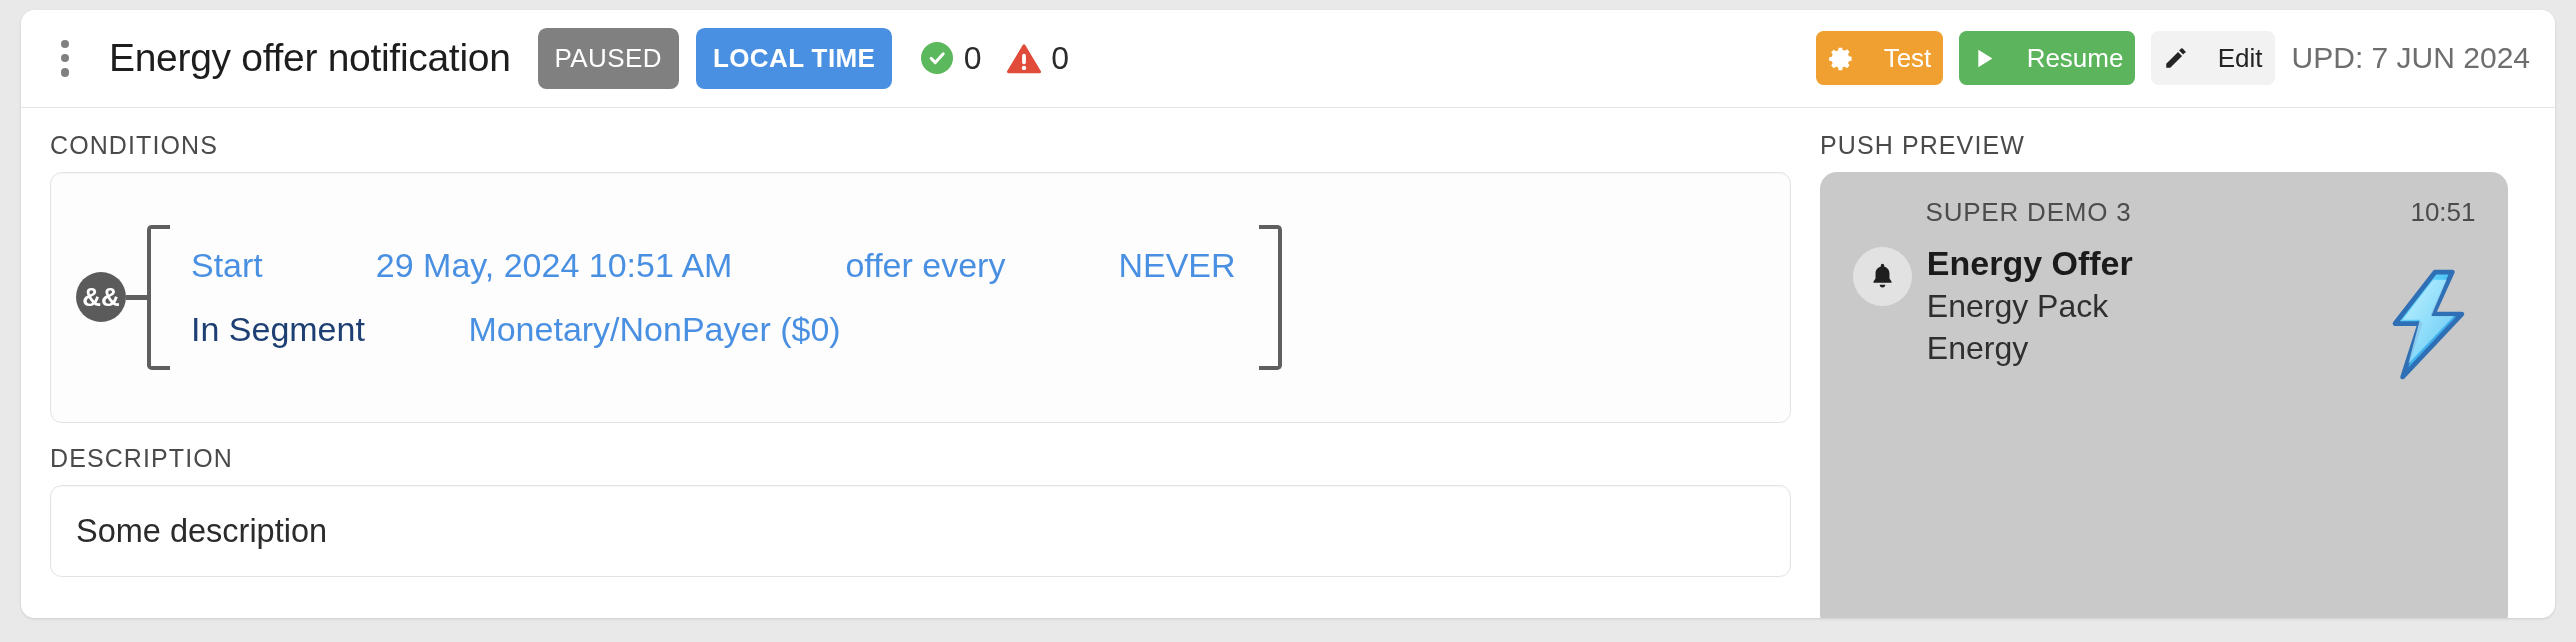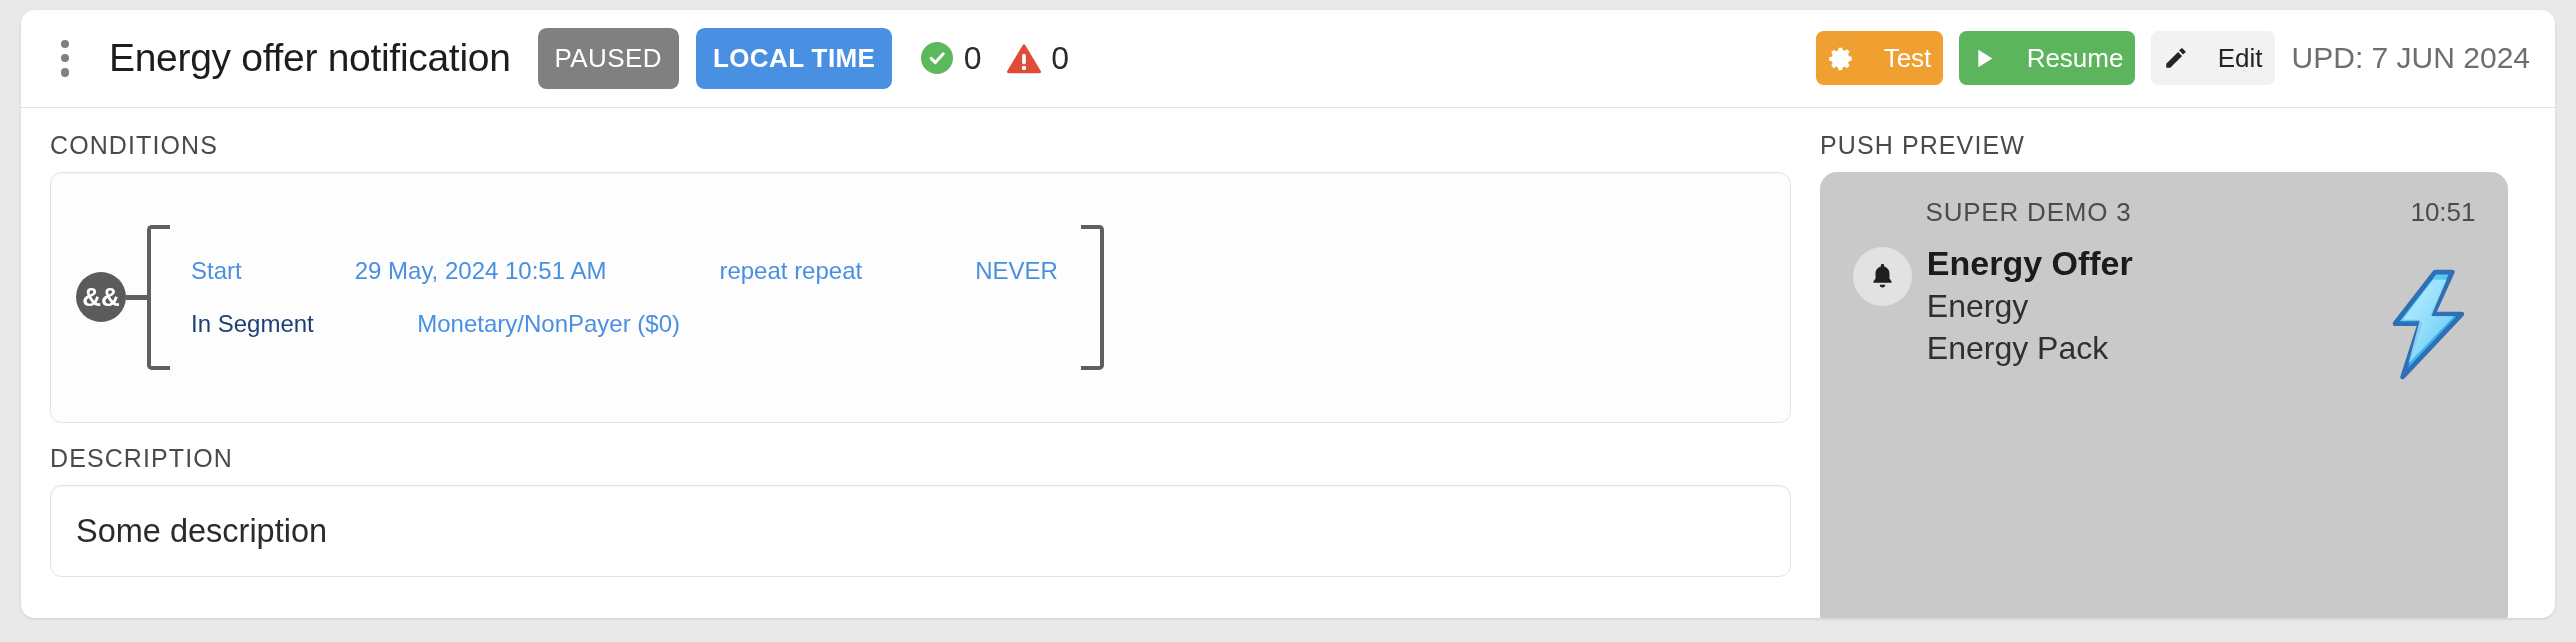--- a/index.html
+++ b/index.html
@@ -235,21 +235,21 @@
     flex-direction: column;
     justify-content: center;
     gap: 25px;
     padding: 0 23px 0 21px;
   }
 
   .cond-row {
     display: flex;
     align-items: baseline;
     white-space: nowrap;
-    font-size: 24px;
+    font-size: 34px;
     gap: 46px;
   }
   .tok { cursor: pointer; }
   .tok-blue  { color: #4a90e2; }
   .tok-navy  { color: #1e3f73; }
   .tok-sp    { display: inline-block; width: 21px; }
   .tok-sp-sm { display: inline-block; width: 11.5px; }
 
   .desc-panel {
     margin-top: 0;
@@ -409,21 +409,21 @@
             <div class="op-badge">&amp;&amp;</div>
             <div class="op-connector"></div>
             <div class="bracket-left"></div>
             <div class="cond-rows">
 
               <div class="cond-row">
                 <span class="tok tok-blue">Start</span>
                 <span class="tok-sp"></span>
                 <span class="tok tok-blue">29 May, 2024 10:51 AM</span>
                 <span class="tok-sp"></span>
-                <span class="tok tok-blue">repeat repeat</span>
+                <span class="tok tok-blue">offer every</span>
                 <span class="tok-sp"></span>
                 <span class="tok tok-blue">NEVER</span>
               </div>
 
               <div class="cond-row">
                 <span class="tok tok-navy">In Segment</span>
                 <span class="tok-sp-sm"></span>
                 <span class="tok tok-blue">Monetary/NonPayer ($0)</span>
               </div>
 
@@ -452,22 +452,22 @@
 
           <div class="push-main">
             <div class="bell-wrap">
               <svg width="31" height="31" viewBox="0 0 24 24">
                 <path fill="#1f1f1f" d="M12 2.2a1.3 1.3 0 0 0-1.3 1.3v.7C8.3 4.8 6.6 7 6.6 9.6v4l-1.6 2.3v1h14v-1l-1.6-2.3v-4c0-2.6-1.7-4.8-4.1-5.4v-.7A1.3 1.3 0 0 0 12 2.2z"></path>
                 <path fill="#1f1f1f" d="M9.9 18.4a2.1 2.1 0 0 0 4.2 0z"></path>
               </svg>
             </div>
             <div class="push-body">
               <div class="push-title">Energy Offer</div>
+              <div class="push-line">Energy Pack</div>
               <div class="push-line">Energy</div>
-              <div class="push-line">Energy Pack</div>
             </div>
           </div>
 
           <div class="push-image">
             <svg width="103" height="113" viewBox="0 0 108 118">
               <defs>
                 <linearGradient id="boltGrad" x1="0" y1="0" x2="1" y2="1">
                   <stop offset="0%" stop-color="#8fe6ff"></stop>
                   <stop offset="45%" stop-color="#49c3f5"></stop>
                   <stop offset="100%" stop-color="#2a7fd4"></stop>

